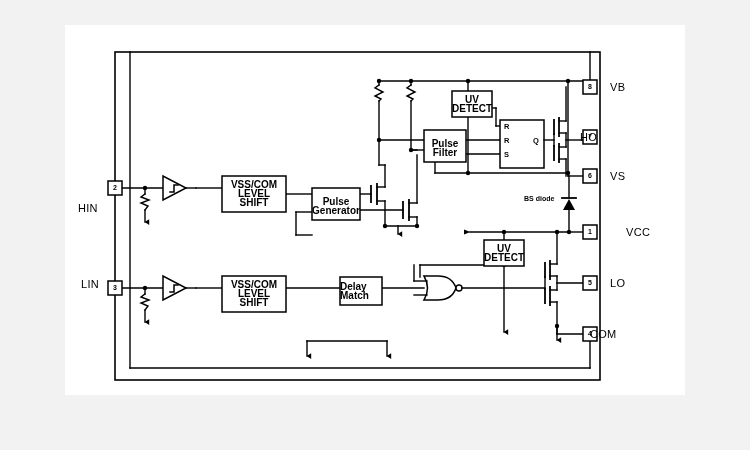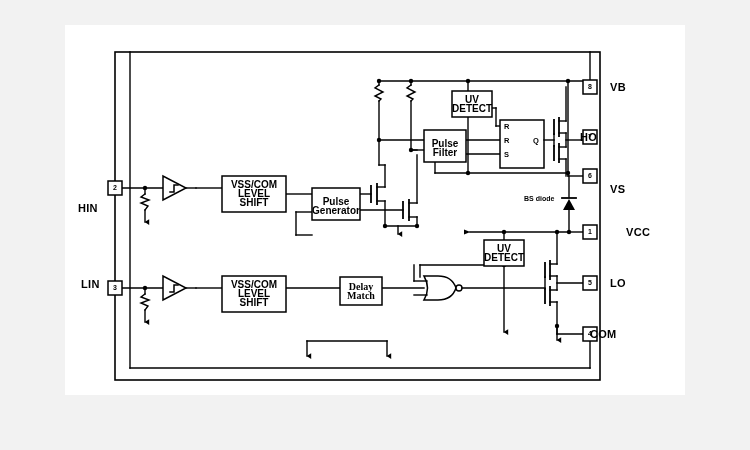--- a/index.html
+++ b/index.html
@@ -26,21 +26,21 @@
   #svg-layer {
     position: absolute;
     left: 0;
     top: 0;
     width: 750px;
     height: 450px;
   }
   .pin-label {
     position: absolute;
     font-size: 11px;
-    font-weight: bold;
+    font-weight: normal;
     color: #000;
     letter-spacing: 0.3px;
     white-space: nowrap;
   }
   .pin-num {
     position: absolute;
     font-size: 7px;
     font-weight: bold;
     color: #000;
     text-align: center;
@@ -282,40 +282,40 @@
 
   <div class="pin-num" style="left:583px; top:80px;">8</div>
   <div class="pin-num" style="left:583px; top:130px;">7</div>
   <div class="pin-num" style="left:583px; top:169px;">6</div>
   <div class="pin-num" style="left:583px; top:225px;">1</div>
   <div class="pin-num" style="left:583px; top:276px;">5</div>
   <div class="pin-num" style="left:583px; top:327px;">4</div>
 
   <div class="pin-label" style="left:610px; top:81px;">VB</div>
   <div class="pin-label" style="left:580px; top:131px;">HO</div>
-  <div class="pin-label" style="left:610px; top:183px;">VS</div>
+  <div class="pin-label" style="left:610px; top:170px;">VS</div>
   <div class="pin-label" style="left:610px; top:226px;margin-left:16px;">VCC</div>
   <div class="pin-label" style="left:610px; top:277px;">LO</div>
   <div class="pin-label" style="left:590px; top:328px;">COM</div>
 
   <div class="blk-text" style="left:222px; top:180px; width:64px;">VSS/COM
 LEVEL
 SHIFT</div>
   <div class="blk-text" style="left:222px; top:280px; width:64px;">VSS/COM
 LEVEL
 SHIFT</div>
   <div class="blk-text" style="left:312px; top:197px; width:48px;">Pulse
 Generator</div>
   <div class="blk-text" style="left:424px; top:139px; width:42px;">Pulse
 Filter</div>
   <div class="blk-text" style="left:452px; top:95px; width:40px;">UV
 DETECT</div>
   <div class="blk-text" style="left:484px; top:244px; width:40px;">UV
 DETECT</div>
-  <div class="blk-text" style="left:340px; top:282px; width:42px;font-family:Liberation Serif, serif;">Delay
+  <div class="blk-text" style="left:340px; top:282px; width:20px;">Delay
 Match</div>
 
   <div class="latch-pin" style="left:504px; top:122px;">R</div>
   <div class="latch-pin" style="left:504px; top:136px;">R</div>
   <div class="latch-pin" style="left:504px; top:150px;">S</div>
   <div class="latch-pin" style="left:533px; top:136px;">Q</div>
 
   <div class="note-text" style="left:524px; top:195px;">BS diode</div>
 </div>
 

